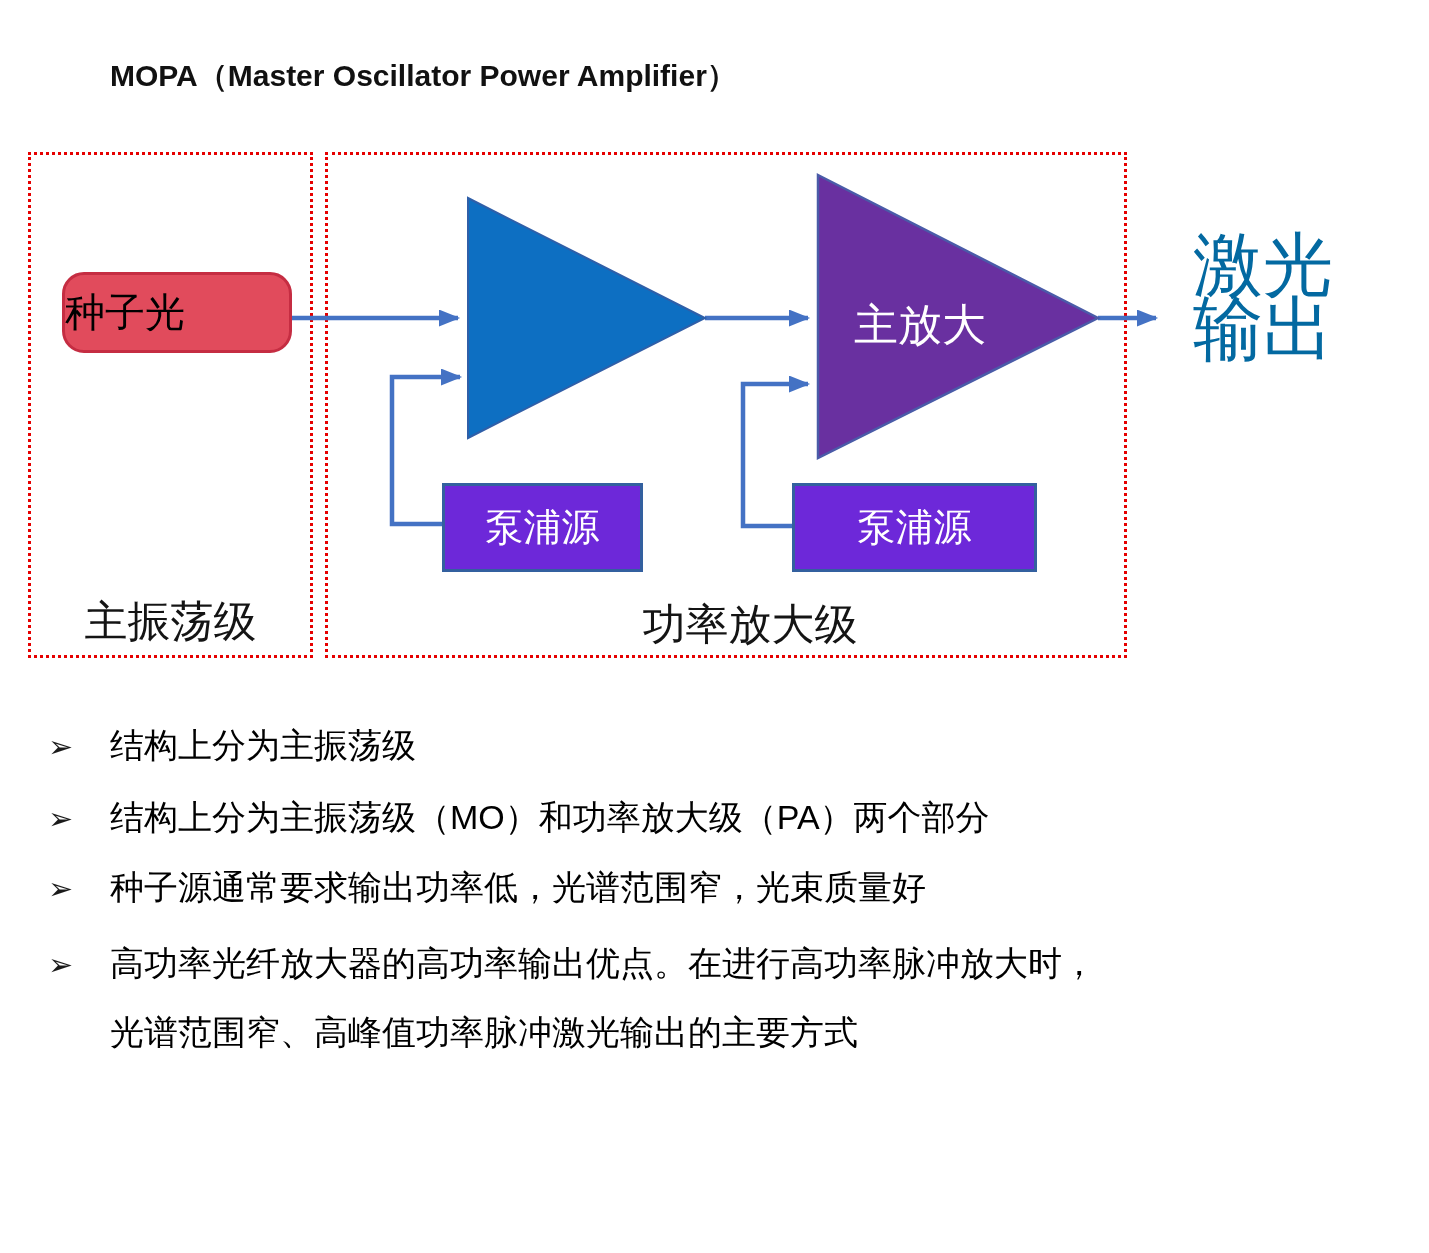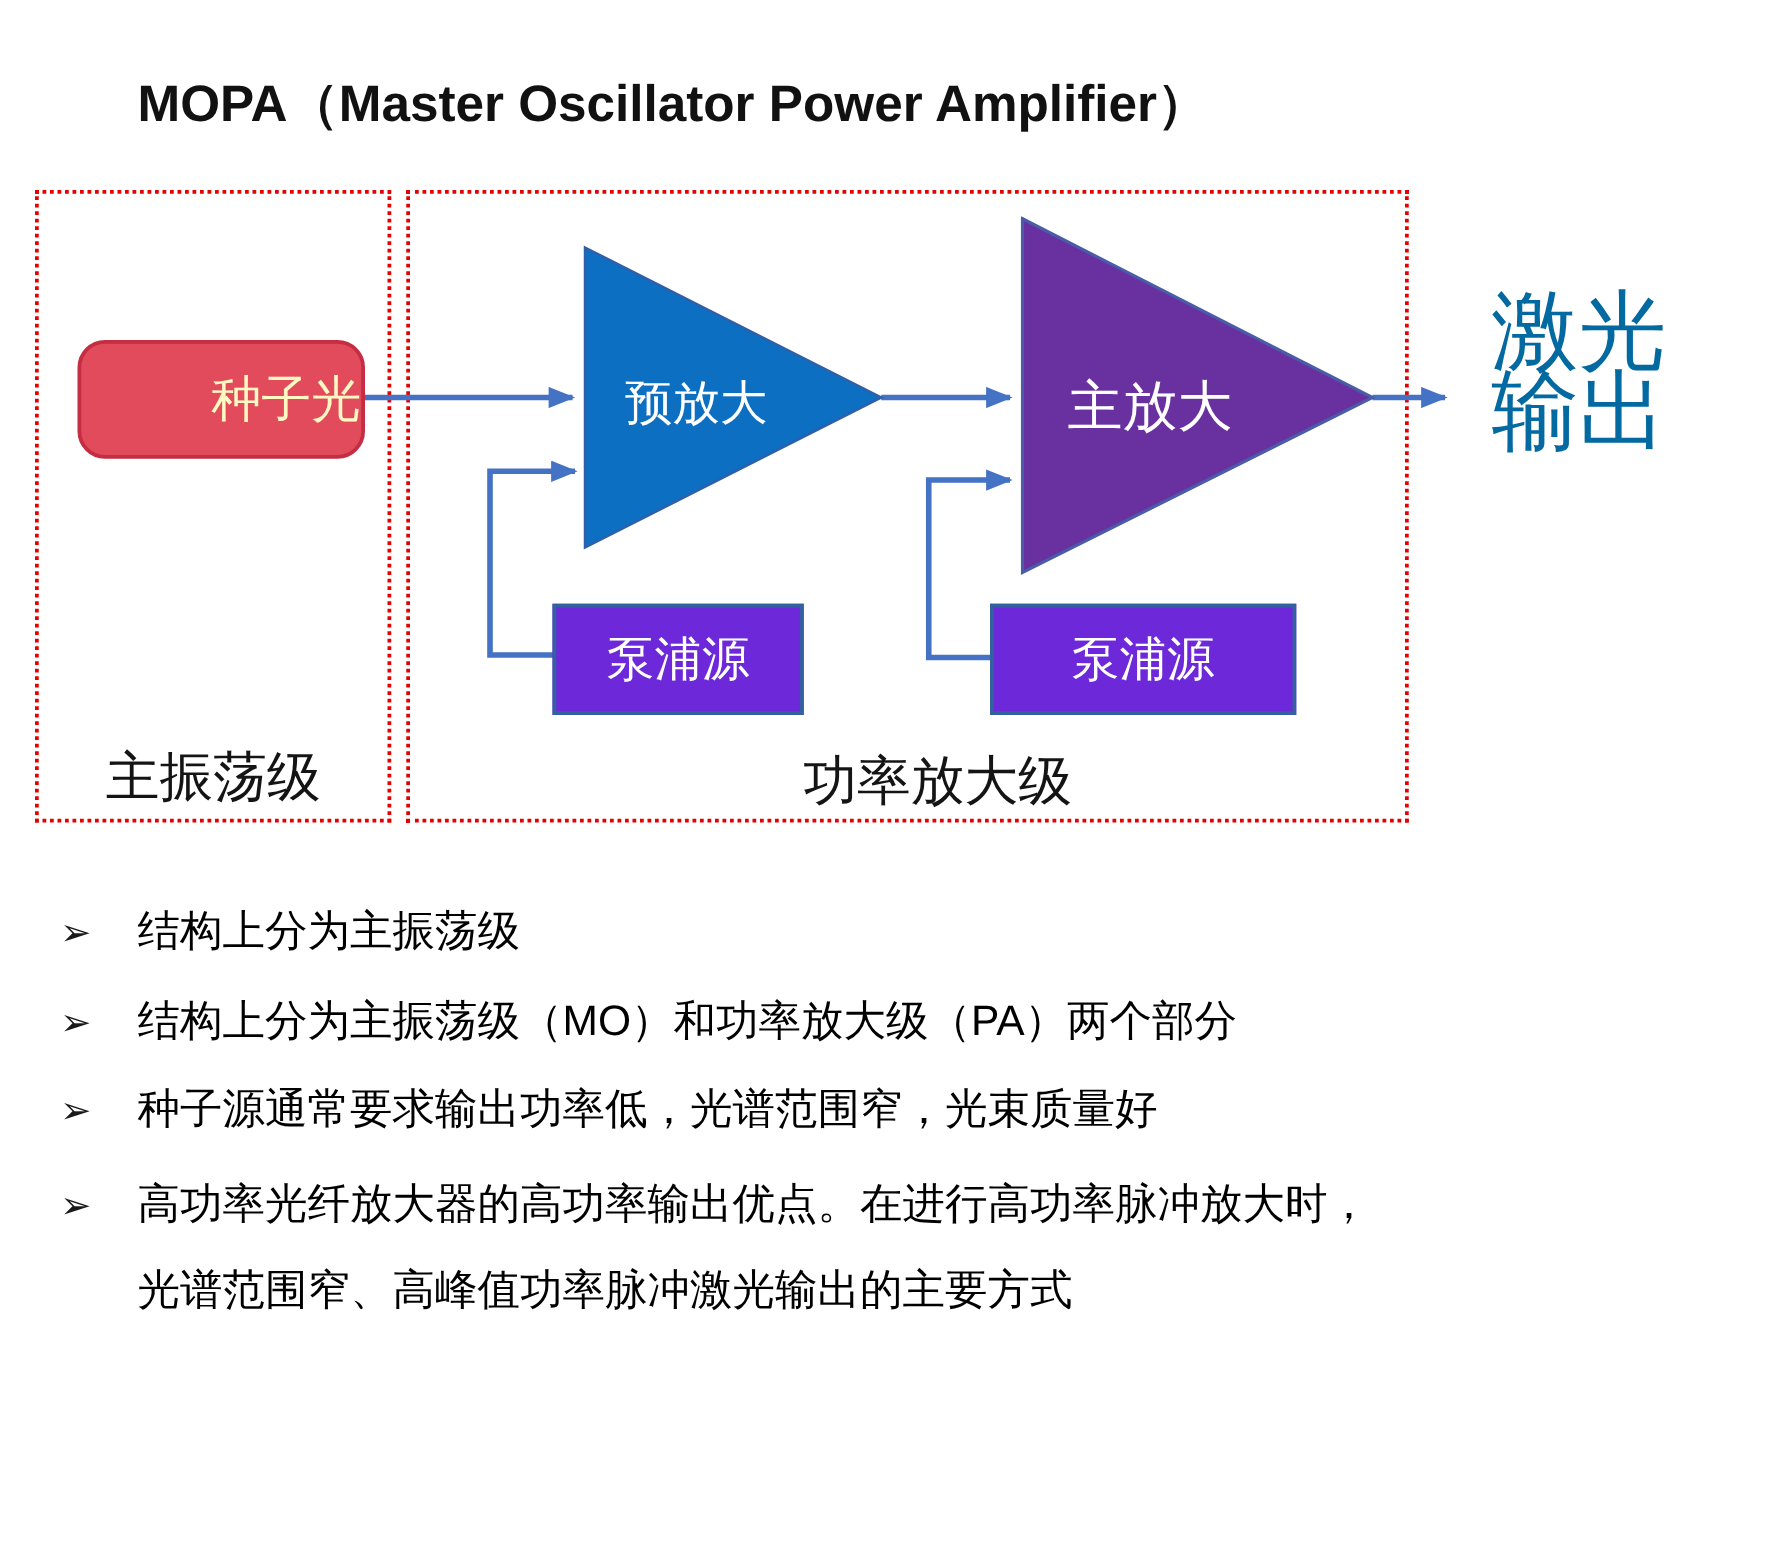--- a/index.html
+++ b/index.html
@@ -8,44 +8,44 @@
     width:1429px;height:1253px;
     background:#ffffff;
     font-family:"Liberation Sans","DejaVu Sans",sans-serif;
     color:#0d0d0d;
     overflow:hidden;
   }
   .abs{position:absolute;}
   
   .title{
     left:110px;top:56px;width:1200px;
-    font-size:41px;font-weight:700;letter-spacing:0px;color:#111;
+    font-size:30px;font-weight:700;letter-spacing:0px;color:#111;
     white-space:nowrap;
   }
   
   .stage-box{
     box-sizing:border-box;
     border:3px dotted #e60000;
     background:transparent;
   }
   .box-mo{left:28px;top:152px;width:285px;height:506px;}
   .box-pa{left:325px;top:152px;width:802px;height:506px;}
   .stage-label{
     font-size:43px;color:#141414;text-align:center;
     white-space:nowrap;
   }
   .label-mo{left:28px;top:593px;width:285px;}
   .label-pa{left:540px;top:596px;width:420px;}
   
   .seed{
     box-sizing:border-box;
-    left:62px;top:272px;width:230px;height:95px;
+    left:62px;top:272px;width:230px;height:81px;
     background:#e14b5c;border:3px solid #c52d42;border-radius:22px;
-    display:flex;align-items:center;justify-content:flex-end;
-    font-size:40px;color:#fef9c3;
+    display:flex;align-items:center;justify-content:flex-start;
+    font-size:40px;color:#000000;
   }
   
   .overlay{left:0;top:0;width:1429px;height:1253px;pointer-events:none;}
   
   .amp-label{
     font-size:38px;color:#ffffff;text-align:center;white-space:nowrap;
   }
   .label-pre{left:472px;top:297px;width:170px;}
   .label-main{left:835px;top:296px;width:170px;font-size:44px;}
   
@@ -104,21 +104,20 @@
       <path d="M798,526 H743 V384 H808" marker-end="url(#ah)"></path>
     </g>
     <polygon points="468,198 705,318 468,438" stroke="#2f5fa8" stroke-width="2" fill="#0d6fc2"></polygon>
     <polygon points="818,175 1098,318 818,458" stroke="#4a5ba8" stroke-width="2.5" fill="#6930a0"></polygon>
   </svg>
 
   <div class="abs seed">
     <span>种子光</span>
   </div>
 
-  <div class="abs amp-label label-pre">预放大</div>
   <div class="abs amp-label label-main">主放大</div>
 
   <div class="abs pump pump1">
     <span>泵浦源</span>
   </div>
   <div class="abs pump pump2">
     <span>泵浦源</span>
   </div>
 
   <div class="abs stage-label label-mo">主振荡级</div>

